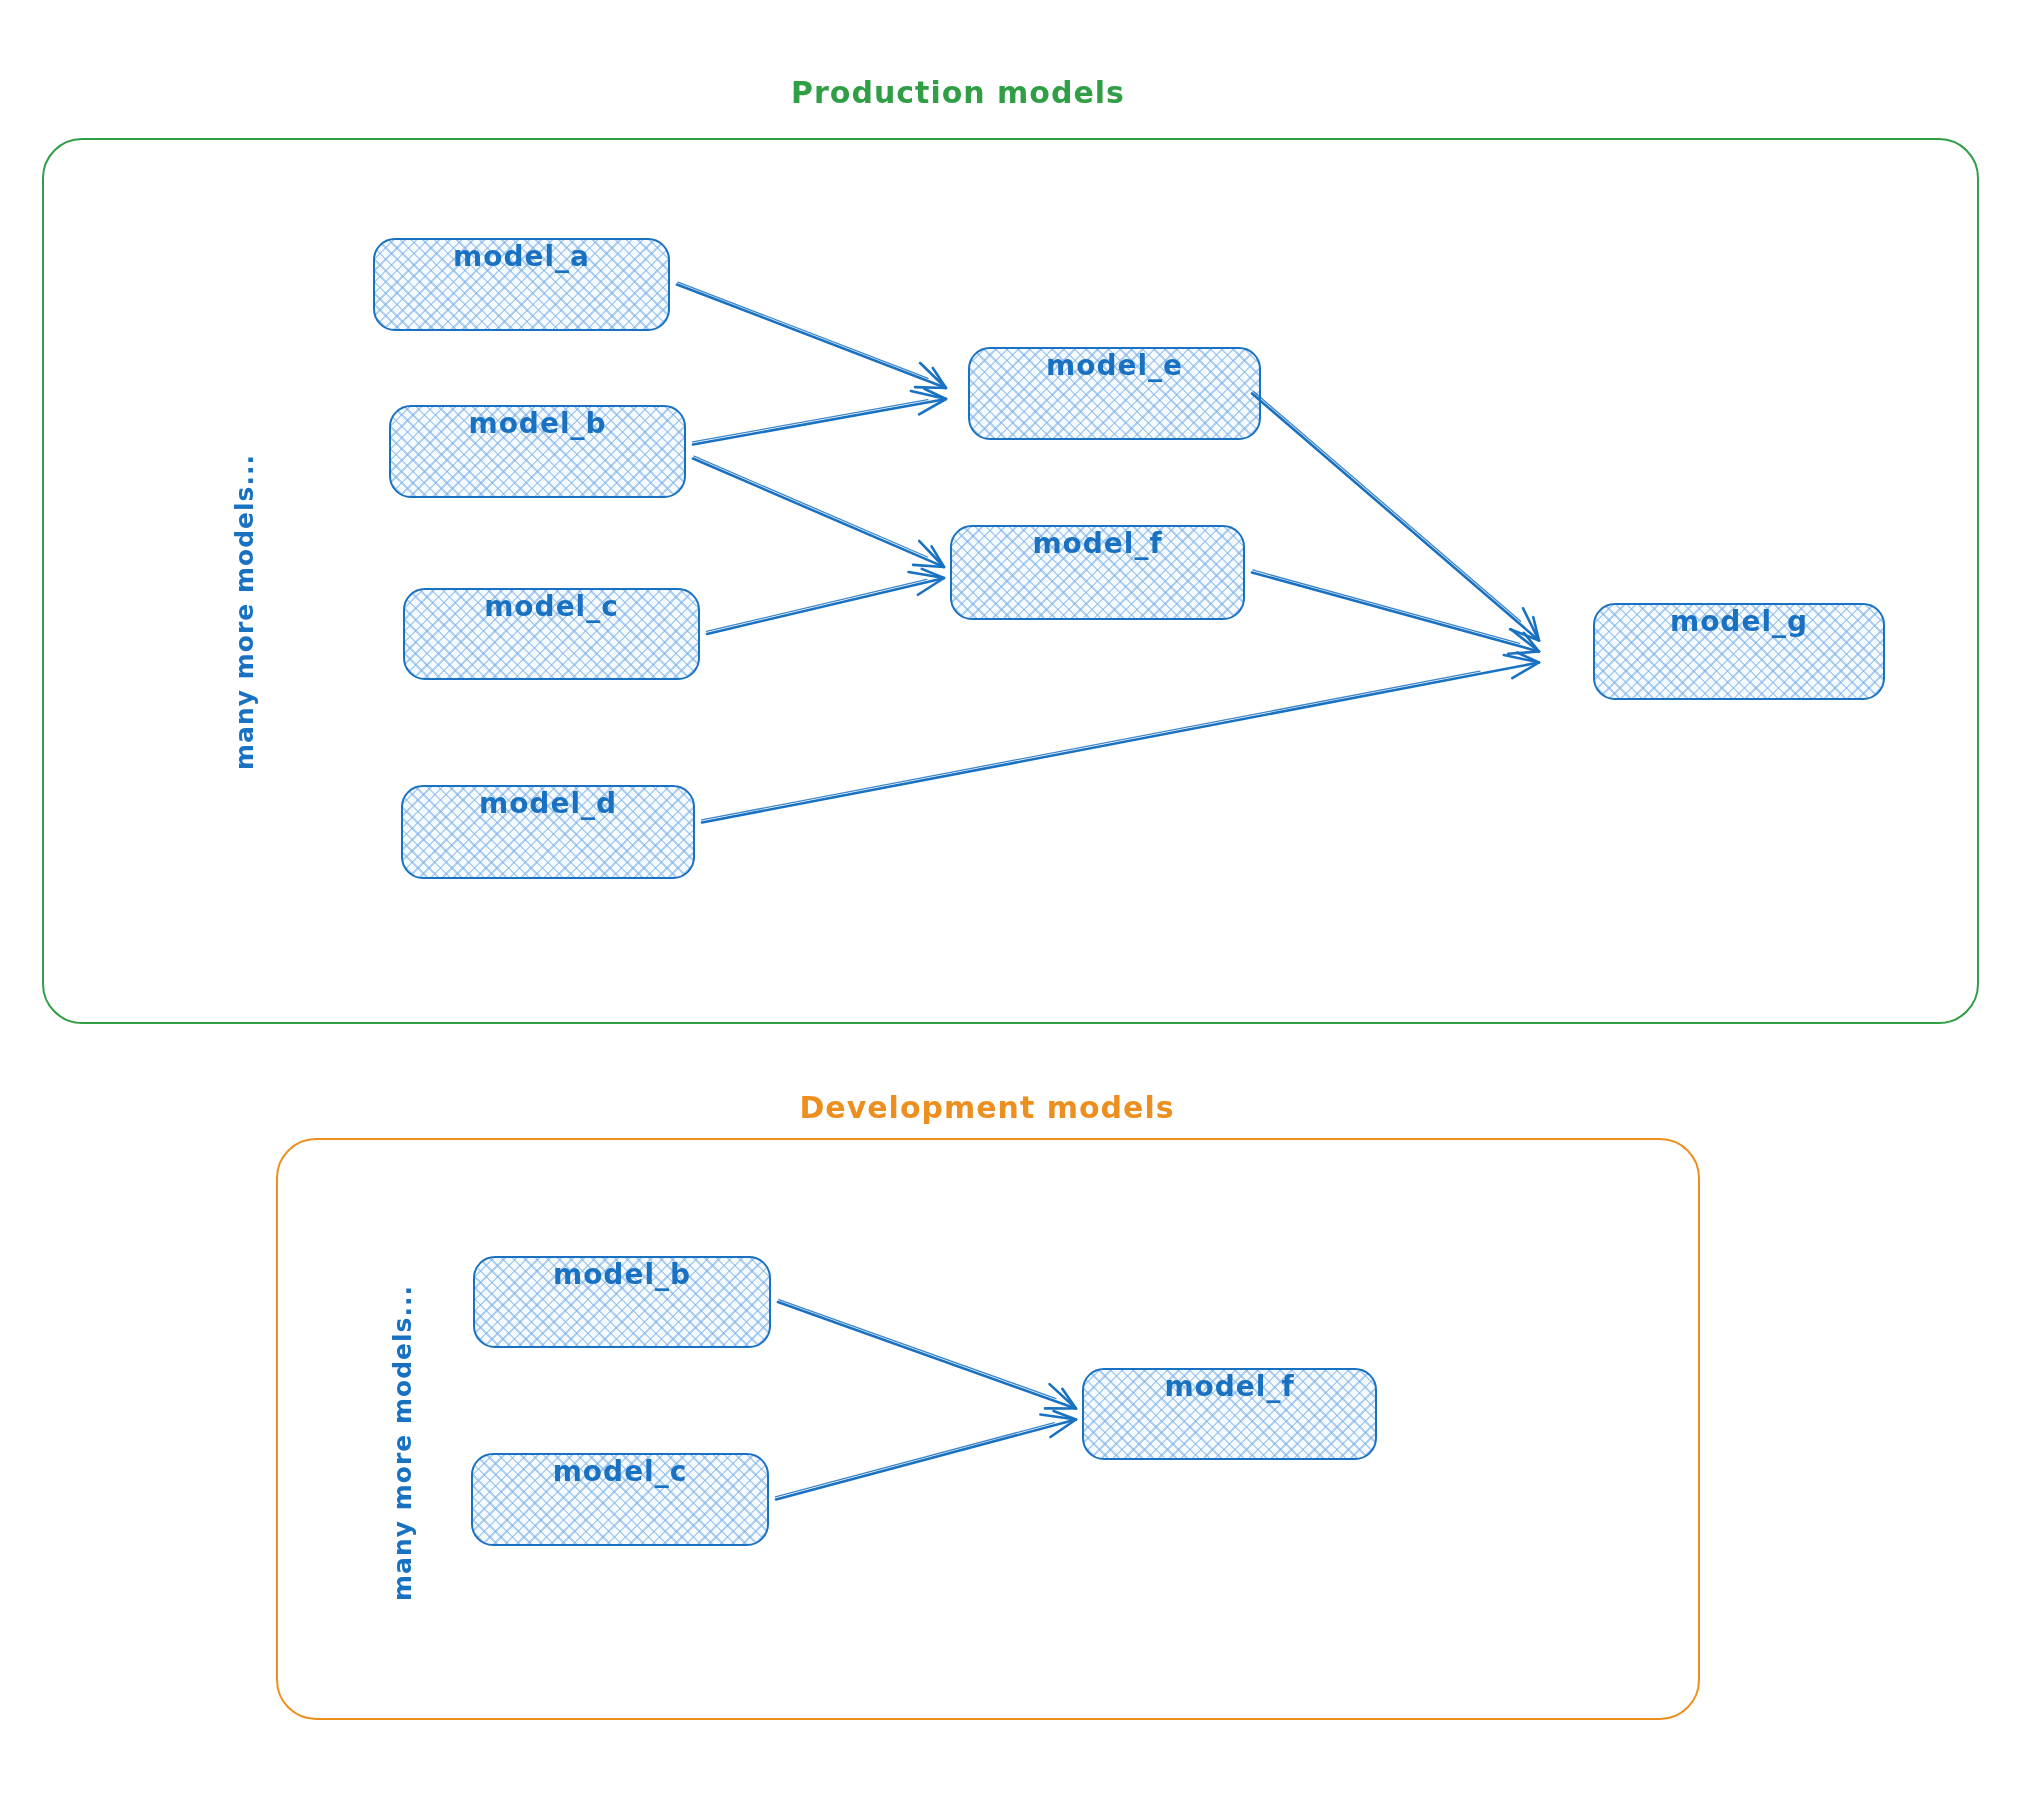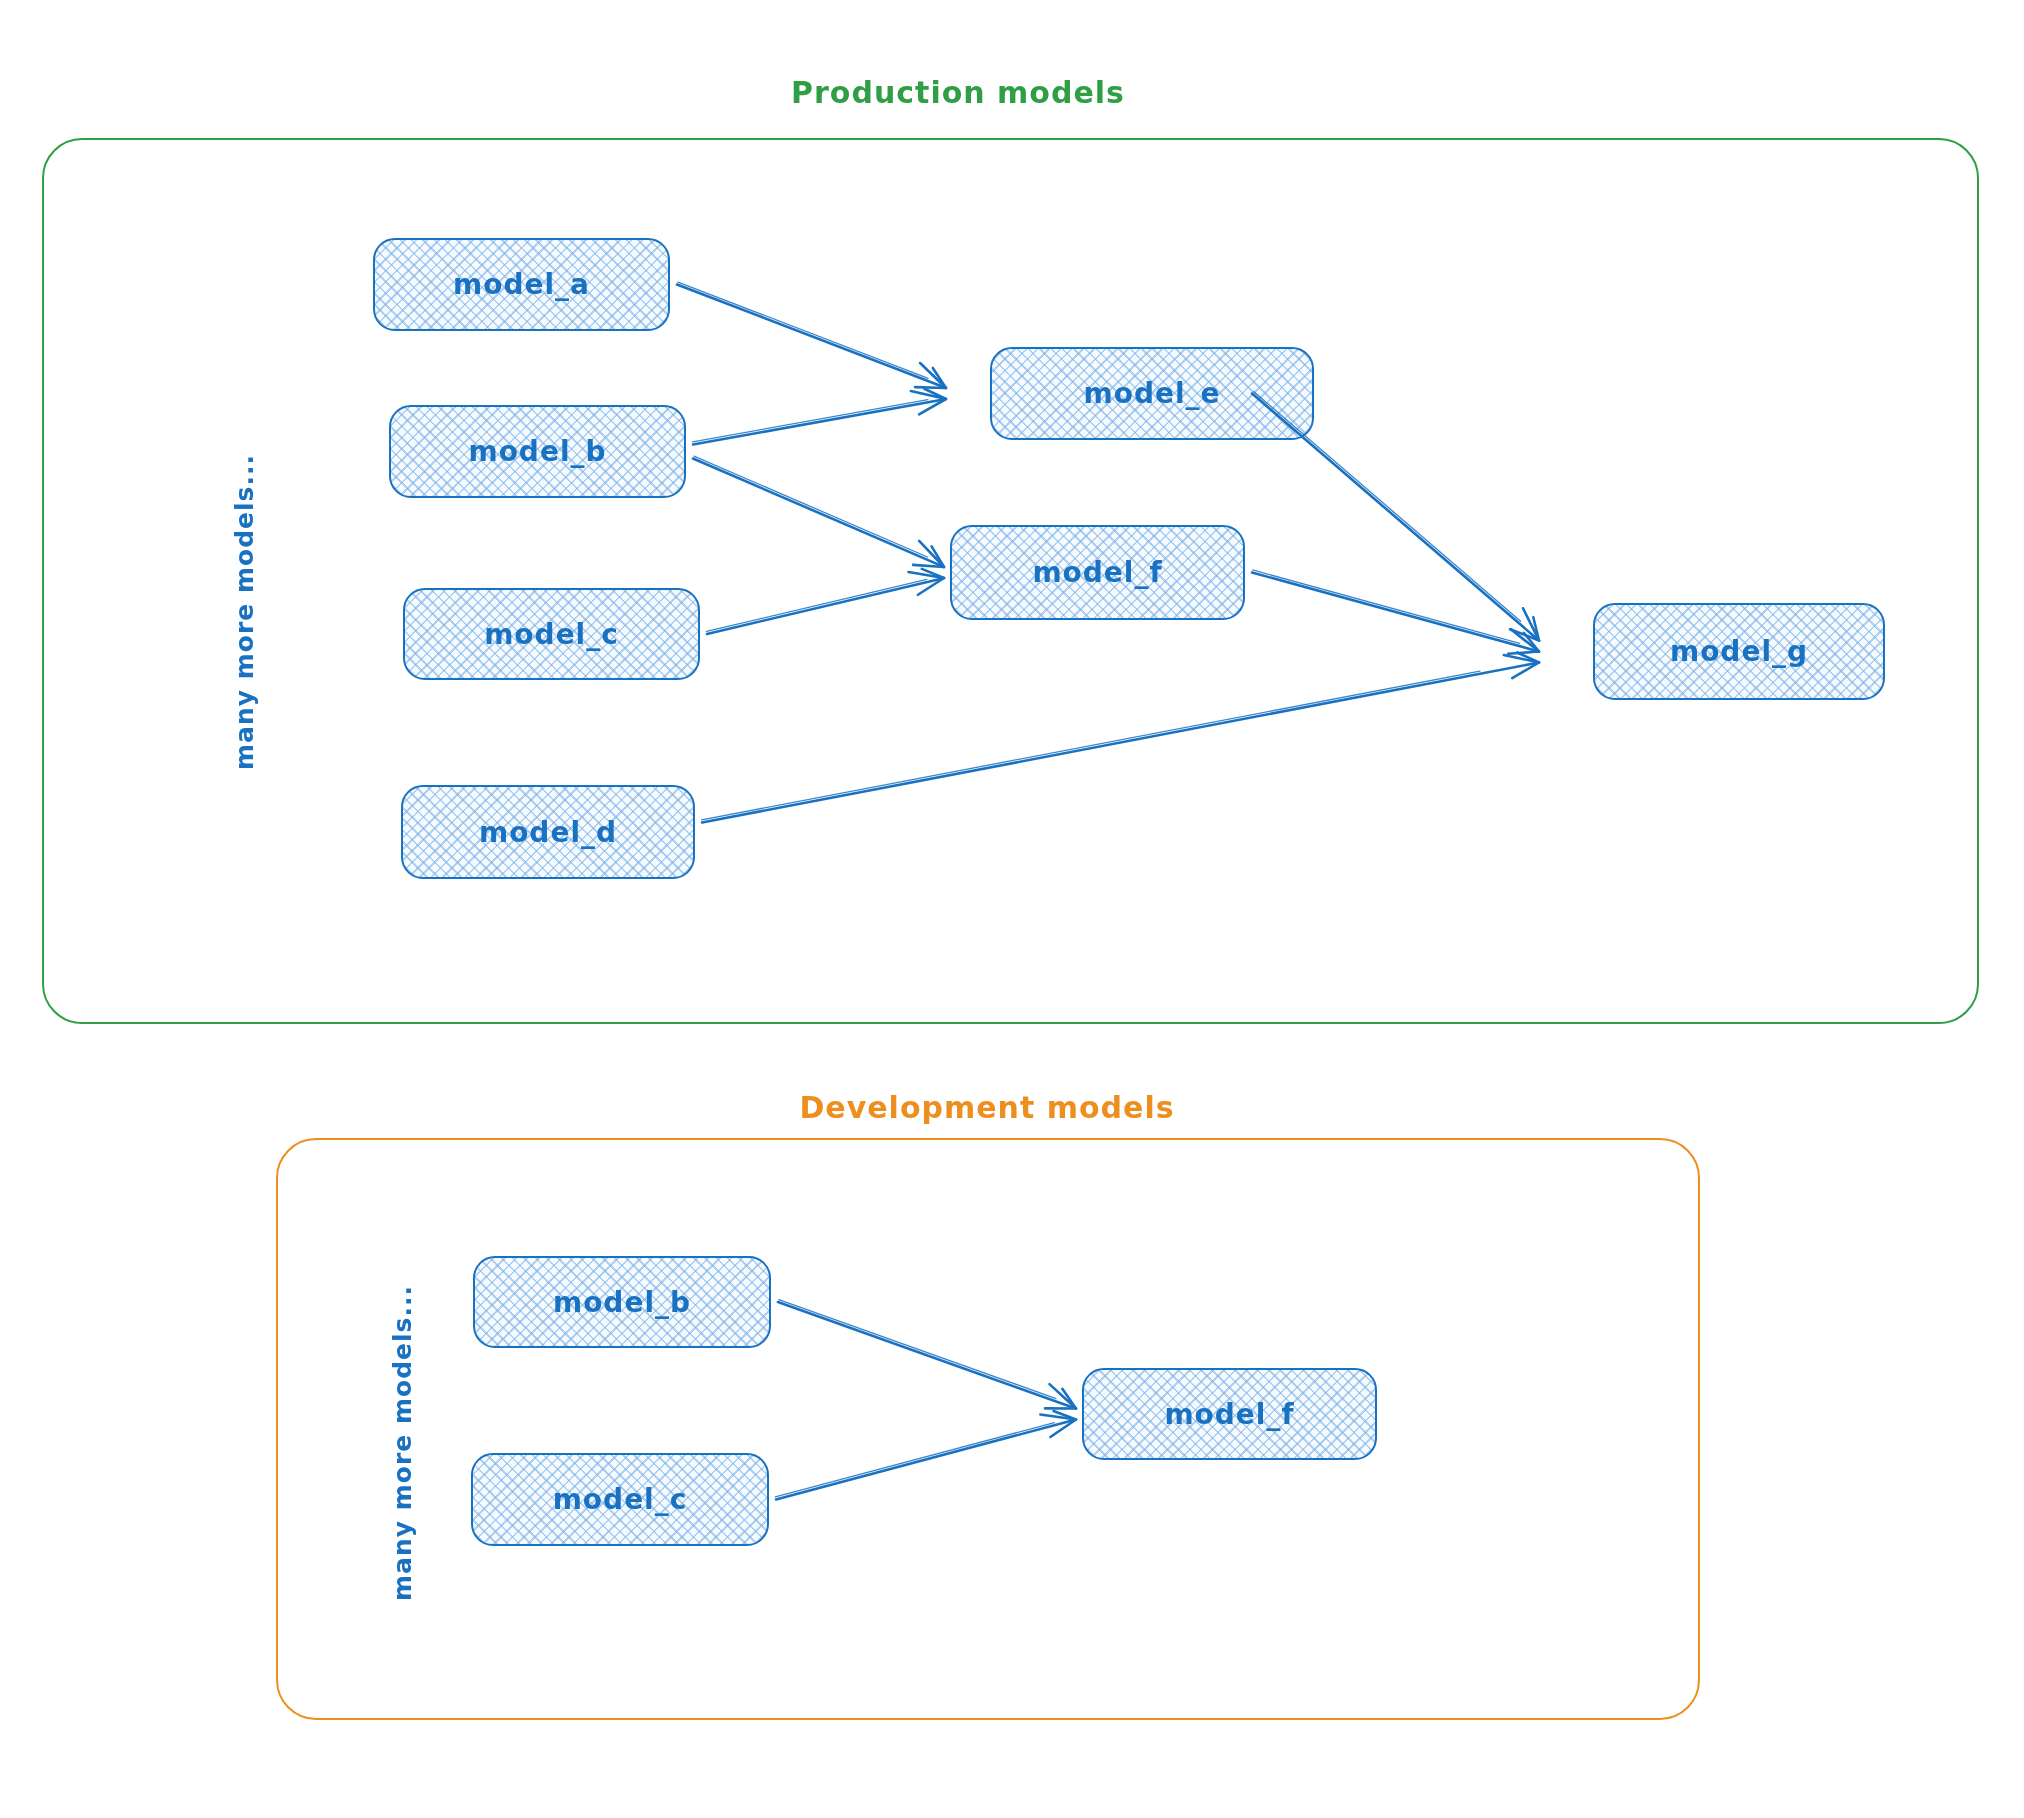--- a/index.html
+++ b/index.html
@@ -37,21 +37,21 @@
     font-weight: bold;
     letter-spacing: 1px;
     white-space: nowrap;
   }
   .node {
     position: absolute;
     box-sizing: border-box;
     border: 2.5px solid #1971c2;
     border-radius: 22px;
     display: flex;
-    align-items: center;
+    align-items: flex-start;
     justify-content: center;
     color: #1971c2;
     font-size: 28px;
     font-weight: bold;
     letter-spacing: 1px;
     background:
       repeating-linear-gradient(45deg,  rgba(120,174,232,0.55) 0px, rgba(120,174,232,0.55) 1.8px, transparent 1.8px, transparent 8px),
       repeating-linear-gradient(-45deg, rgba(120,174,232,0.55) 0px, rgba(120,174,232,0.55) 1.8px, transparent 1.8px, transparent 8px),
       #f5faff;
   }
@@ -84,21 +84,21 @@
     </div>
 
     <div class="node" style="left:403px; top:588px; width:297px; height:92px;">
       <span>model_c</span>
     </div>
 
     <div class="node" style="left:401px; top:777px; width:294px; height:94px;margin-top:8px;">
       <span>model_d</span>
     </div>
 
-    <div class="node" style="left:990px; top:347px; width:324px; height:93px;">
+    <div class="node" style="left:968px; top:347px; width:293px; height:93px;">
       <span>model_e</span>
     </div>
 
     <div class="node" style="left:950px; top:525px; width:295px; height:95px;">
       <span>model_f</span>
     </div>
 
     <div class="node" style="left:1545px; top:603px; width:292px; height:97px;margin-left:48px;">
       <span>model_g</span>
     </div>

